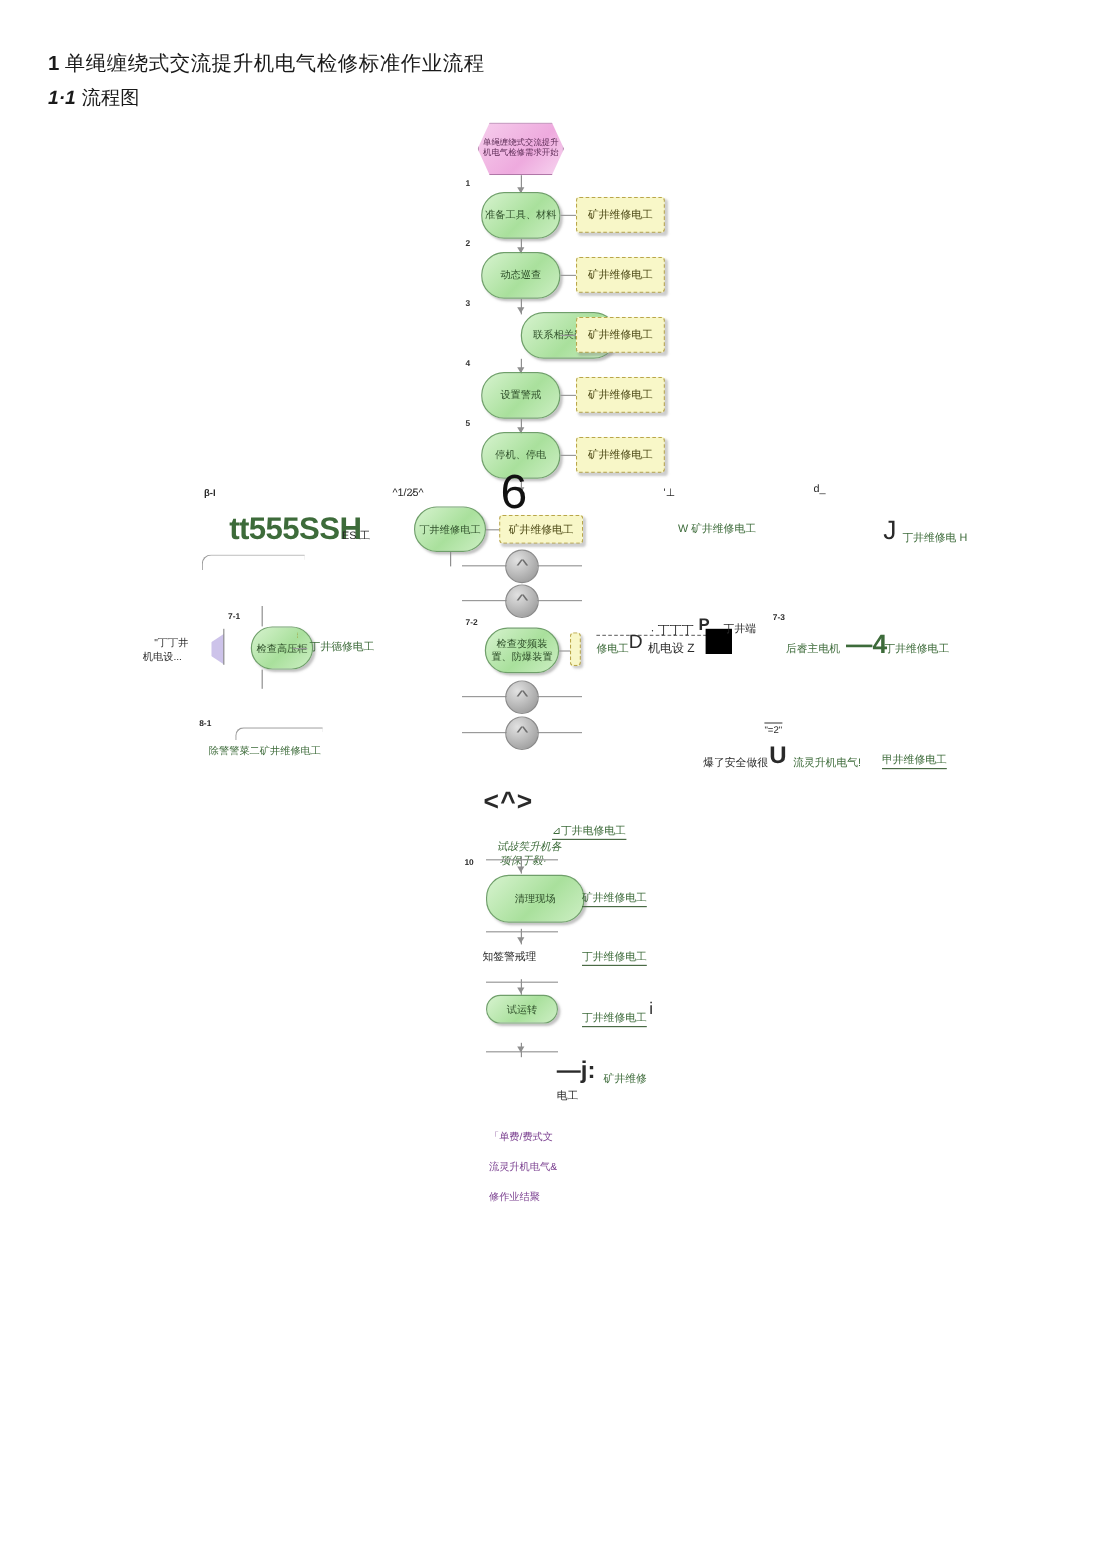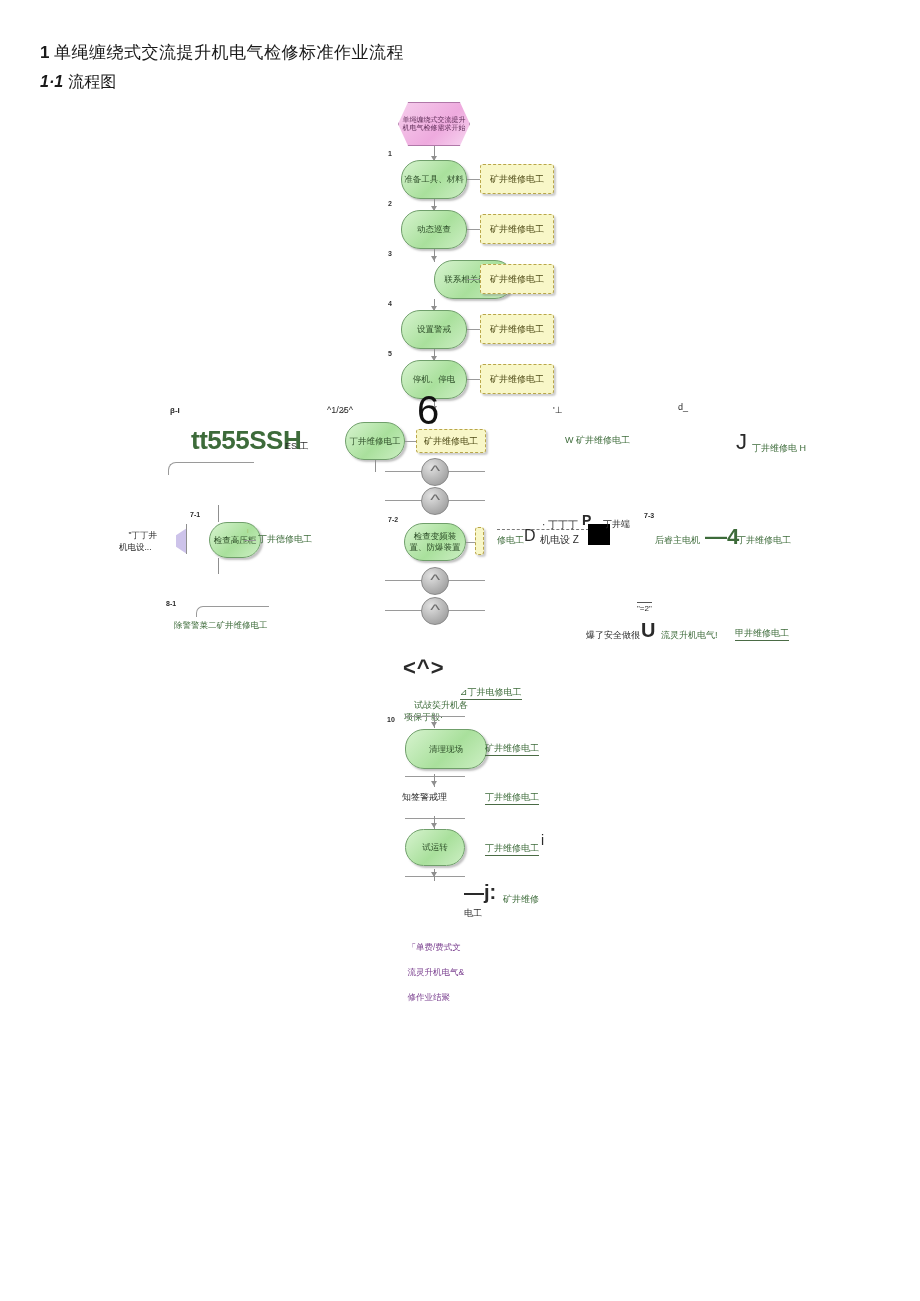--- a/index.html
+++ b/index.html
@@ -225,21 +225,21 @@
   <div class="g g-green" style="left:705px;top:524px;font-size:22px;font-weight:bold;">—4</div>
   <div class="g g-green" style="left:737px;top:534px;font-size:9px;">丁井维修电工</div>
 
   <div class="g g-dark" style="left:637px;top:604px;font-size:8px;"><span style="border-top:1px solid #555;padding-top:1px;">"=2"</span></div>
   <div class="g g-dark" style="left:586px;top:629px;font-size:9px;">爆了安全做很</div>
   <div class="g g-dark" style="left:641px;top:619px;font-size:20px;font-weight:bold;">U</div>
   <div class="g g-green" style="left:661px;top:629px;font-size:9px;">流灵升机电气!</div>
   <div class="g g-green ul" style="left:735px;top:627px;font-size:9px;">甲井维修电工</div>
 
   <div class="g g-dark" style="left:403px;top:655px;font-size:22px;font-weight:bold;letter-spacing:1px;">&lt;^&gt;</div>
-  <div class="g g-green" style="left:404px;top:686px;font-size:9px;line-height:1.4;text-align:left;">
+  <div class="g g-green" style="left:404px;top:686px;font-size:9px;line-height:1.4;text-align:center;font-style:italic;">
     <span>试敁笶升机各</span><br><span>项保于毅·</span>
   </div>
   <div class="g g-green ul" style="left:460px;top:686px;font-size:9px;">⊿丁井电修电工</div>
 
   <div class="g g-dark" style="left:387px;top:716px;font-size:7px;font-weight:bold;">10</div>
   <div class="hline" style="left:405px;top:716px;width:60px;"></div>
   <div class="vline" style="left:434px;top:714px;height:14px;"></div>
   <div class="arrow" style="left:431px;top:722px;"></div>
   <div class="proc" style="left:405px;top:729px;width:82px;height:40px;">
     <span>清理现场</span>
@@ -248,21 +248,21 @@
 
   <div class="hline" style="left:405px;top:776px;width:60px;"></div>
   <div class="vline" style="left:434px;top:774px;height:13px;"></div>
   <div class="arrow" style="left:431px;top:781px;"></div>
   <div class="g g-dark" style="left:402px;top:791px;font-size:9px;">知签警戒理</div>
   <div class="g g-green ul" style="left:485px;top:791px;font-size:9px;">丁井维修电工</div>
 
   <div class="hline" style="left:405px;top:818px;width:60px;"></div>
   <div class="vline" style="left:434px;top:816px;height:13px;"></div>
   <div class="arrow" style="left:431px;top:823px;"></div>
-  <div class="proc" style="left:405px;top:829px;width:60px;height:37px;">
+  <div class="proc" style="left:405px;top:829px;width:60px;height:24px;">
     <span>试运转</span>
   </div>
   <div class="g g-green ul" style="left:485px;top:842px;font-size:9px;">丁井维修电工</div>
   <div class="g g-dark" style="left:541px;top:832px;font-size:14px;">i</div>
 
   <div class="hline" style="left:405px;top:876px;width:60px;"></div>
   <div class="vline" style="left:434px;top:869px;height:12px;"></div>
   <div class="arrow" style="left:431px;top:872px;"></div>
 
   <div class="g g-dark" style="left:464px;top:881px;font-size:20px;font-weight:bold;">—j:</div>

